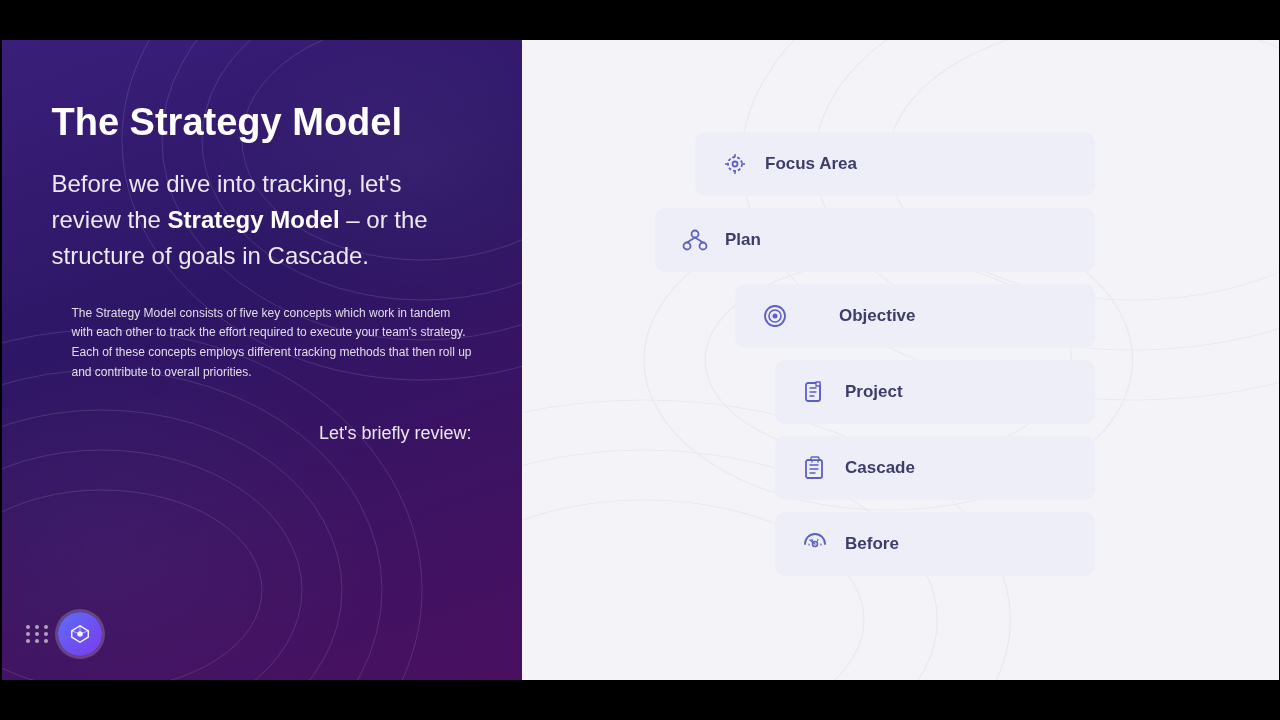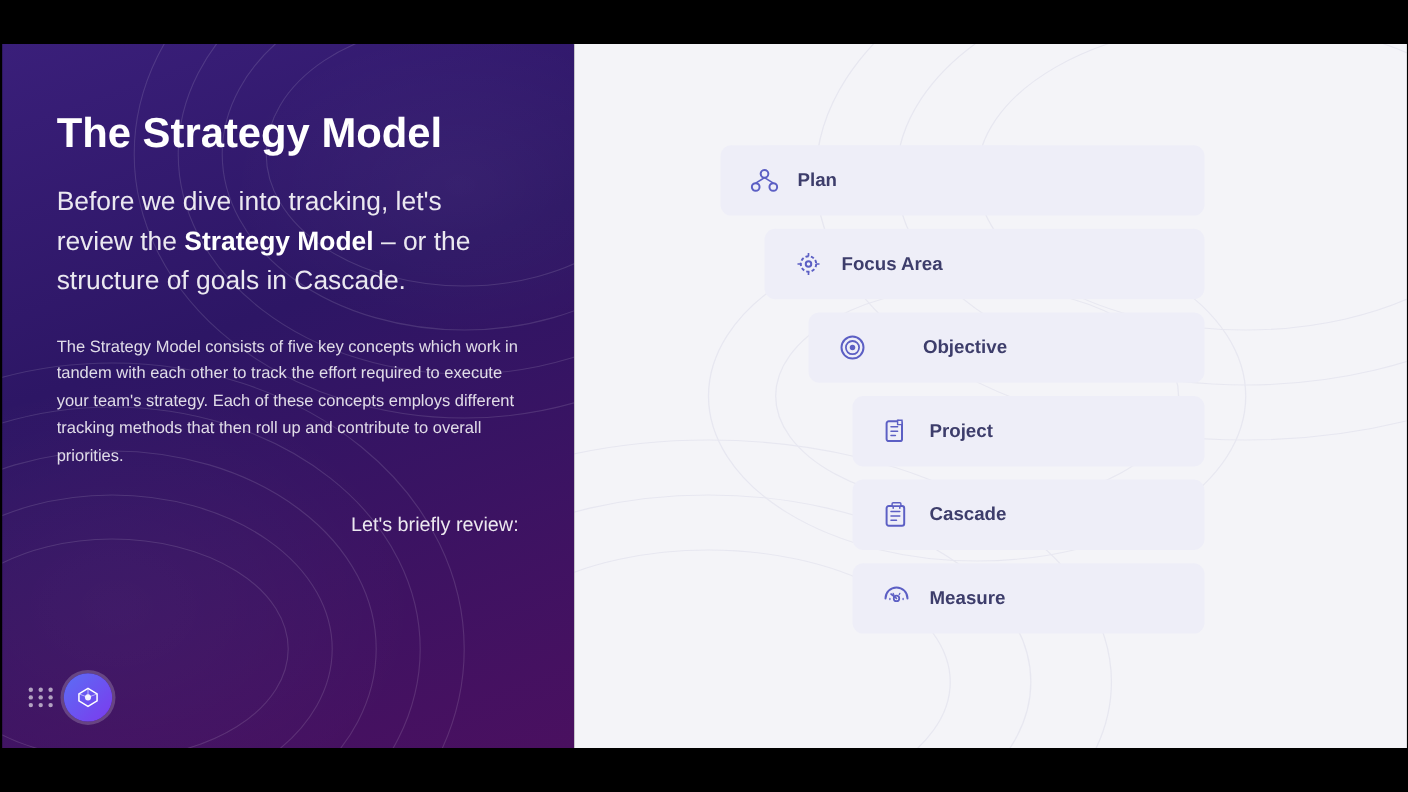--- a/index.html
+++ b/index.html
@@ -61,24 +61,25 @@
       font-size: 24px;
       color: rgba(255,255,255,0.9);
       line-height: 1.5;
       margin-bottom: 30px;
     }
     .slide-subtitle strong {
       font-weight: 700;
       color: #ffffff;
     }
     .slide-body {
-      font-size: 15px;
+      font-size: 12px;
       color: rgba(255,255,255,0.85);
       line-height: 1.65;
       margin-bottom: 40px;
+      margin-left: 20px;
     }
     .slide-cta {
       font-size: 18px;
       color: rgba(255,255,255,0.9);
       font-weight: 400;
       text-align: right;
     }
     
     .bottom-icon-area {
       position: absolute;
@@ -236,51 +237,51 @@
         <ellipse cx="100" cy="580" rx="240" ry="170"></ellipse>
         <ellipse cx="100" cy="580" rx="300" ry="220"></ellipse>
         <ellipse cx="300" cy="320" rx="150" ry="100"></ellipse>
         <ellipse cx="300" cy="320" rx="200" ry="150"></ellipse>
       </g>
     </svg>
 
     <div class="hierarchy-container">
 
       <div class="hier-row">
-        <div class="hier-card level-0">
-          <div class="card-icon">
-            <svg width="28" height="28" viewBox="0 0 28 28" fill="none" xmlns="http://www.w3.org/2000/svg">
-              <circle cx="14" cy="8" r="3.5" stroke="#5c5fc4" stroke-width="1.8"></circle>
-              <circle cx="6" cy="20" r="3.5" stroke="#5c5fc4" stroke-width="1.8"></circle>
-              <circle cx="22" cy="20" r="3.5" stroke="#5c5fc4" stroke-width="1.8"></circle>
-              <line x1="14" y1="11.5" x2="6" y2="16.5" stroke="#5c5fc4" stroke-width="1.5"></line>
-              <line x1="14" y1="11.5" x2="22" y2="16.5" stroke="#5c5fc4" stroke-width="1.5"></line>
-            </svg>
-          </div>
-          <span class="card-label">Plan</span>
-        </div>
-      </div>
-
-      <div class="hier-row">
         <div class="hier-card level-1">
           <div class="card-icon">
             <svg width="28" height="28" viewBox="0 0 28 28" fill="none" xmlns="http://www.w3.org/2000/svg">
               <circle cx="14" cy="14" r="7" stroke="#5c5fc4" stroke-width="1.8" stroke-dasharray="3 2"></circle>
               <circle cx="14" cy="14" r="2.5" stroke="#5c5fc4" stroke-width="1.8"></circle>
               <line x1="14" y1="4" x2="14" y2="7" stroke="#5c5fc4" stroke-width="1.5"></line>
               <line x1="14" y1="21" x2="14" y2="24" stroke="#5c5fc4" stroke-width="1.5"></line>
               <line x1="4" y1="14" x2="7" y2="14" stroke="#5c5fc4" stroke-width="1.5"></line>
               <line x1="21" y1="14" x2="24" y2="14" stroke="#5c5fc4" stroke-width="1.5"></line>
             </svg>
           </div>
           <span class="card-label">Focus Area</span>
         </div>
       </div>
 
       <div class="hier-row">
+        <div class="hier-card level-0">
+          <div class="card-icon">
+            <svg width="28" height="28" viewBox="0 0 28 28" fill="none" xmlns="http://www.w3.org/2000/svg">
+              <circle cx="14" cy="8" r="3.5" stroke="#5c5fc4" stroke-width="1.8"></circle>
+              <circle cx="6" cy="20" r="3.5" stroke="#5c5fc4" stroke-width="1.8"></circle>
+              <circle cx="22" cy="20" r="3.5" stroke="#5c5fc4" stroke-width="1.8"></circle>
+              <line x1="14" y1="11.5" x2="6" y2="16.5" stroke="#5c5fc4" stroke-width="1.5"></line>
+              <line x1="14" y1="11.5" x2="22" y2="16.5" stroke="#5c5fc4" stroke-width="1.5"></line>
+            </svg>
+          </div>
+          <span class="card-label">Plan</span>
+        </div>
+      </div>
+
+      <div class="hier-row">
         <div class="hier-card level-2">
           <div class="card-icon">
             <svg width="28" height="28" viewBox="0 0 28 28" fill="none" xmlns="http://www.w3.org/2000/svg">
               <circle cx="14" cy="14" r="10" stroke="#5c5fc4" stroke-width="1.8"></circle>
               <circle cx="14" cy="14" r="6" stroke="#5c5fc4" stroke-width="1.6"></circle>
               <circle cx="14" cy="14" r="2.5" fill="#5c5fc4"></circle>
             </svg>
           </div>
           <span class="card-label">Objective</span>
         </div>
@@ -318,18 +319,18 @@
       <div class="hier-row">
         <div class="hier-card level-5">
           <div class="card-icon">
             <svg width="28" height="28" viewBox="0 0 28 28" fill="none" xmlns="http://www.w3.org/2000/svg">
               <path d="M4 14a10 10 0 0 1 20 0" stroke="#5c5fc4" stroke-width="1.8" fill="none" stroke-linecap="round"></path>
               <circle cx="14" cy="14" r="2.5" stroke="#5c5fc4" stroke-width="1.6"></circle>
               <path d="M14 14 L9 10" stroke="#5c5fc4" stroke-width="1.5" stroke-linecap="round"></path>
               <path d="M8 14v1M20 14v1M11 9.5l0.5 1M17 9.5l-0.5 1" stroke="#5c5fc4" stroke-width="1.2" stroke-linecap="round"></path>
             </svg>
           </div>
-          <span class="card-label">Measure</span>
+          <span class="card-label">Before</span>
         </div>
       </div>
     </div>
   </div>
 </div>
 
 </body></html>

